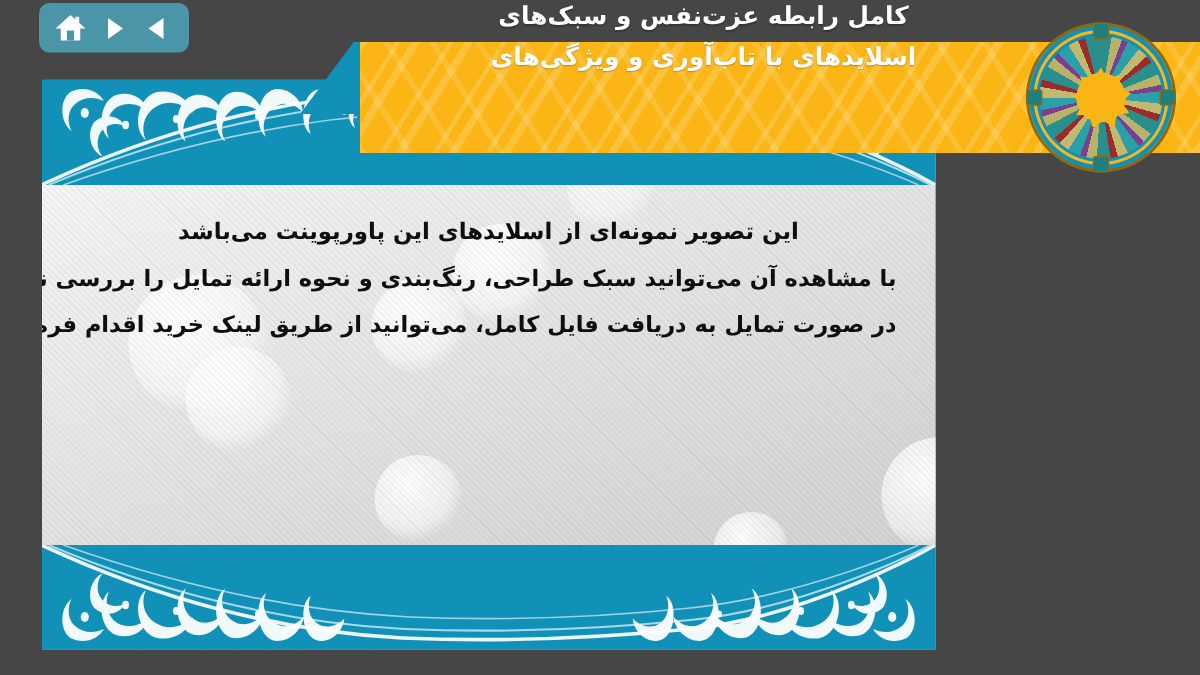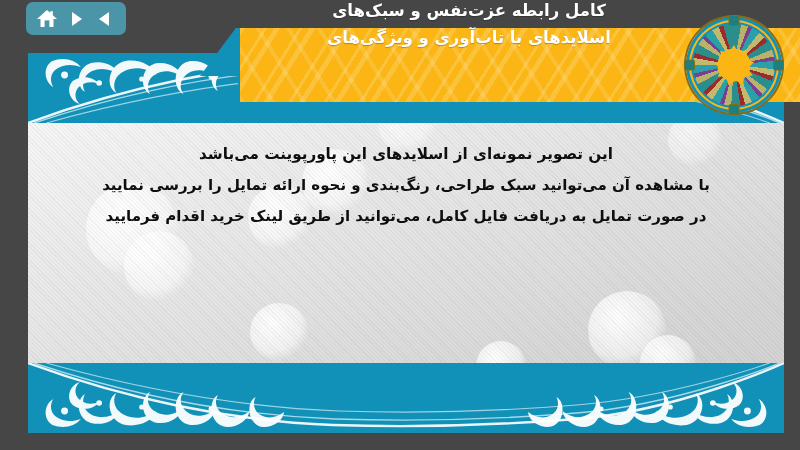--- a/index.html
+++ b/index.html
@@ -167,21 +167,21 @@
     z-index:4;
   }
   .knob.n { left:50%; top:-2px; transform:translateX(-50%); }
   .knob.s { left:50%; bottom:-2px; transform:translateX(-50%); }
   .knob.e { right:-2px; top:50%; transform:translateY(-50%); }
   .knob.w { left:-2px; top:50%; transform:translateY(-50%); }
 
   
   .content-frame {
     position:absolute; left:28px; top:53px;
-    width:756px; height:380px;
+    width:596px; height:380px;
     background:#1291B8;
     z-index:4;
     overflow:hidden;
   }
   
   .paper {
     position:absolute; left:0; top:0; right:0; bottom:0;
     background:
       linear-gradient(160deg,#fdfdfd 0%, #f2f2f2 18%, #e2e2e2 52%, #d6d6d6 78%, #cfcfcf 100%);
     overflow:hidden;

